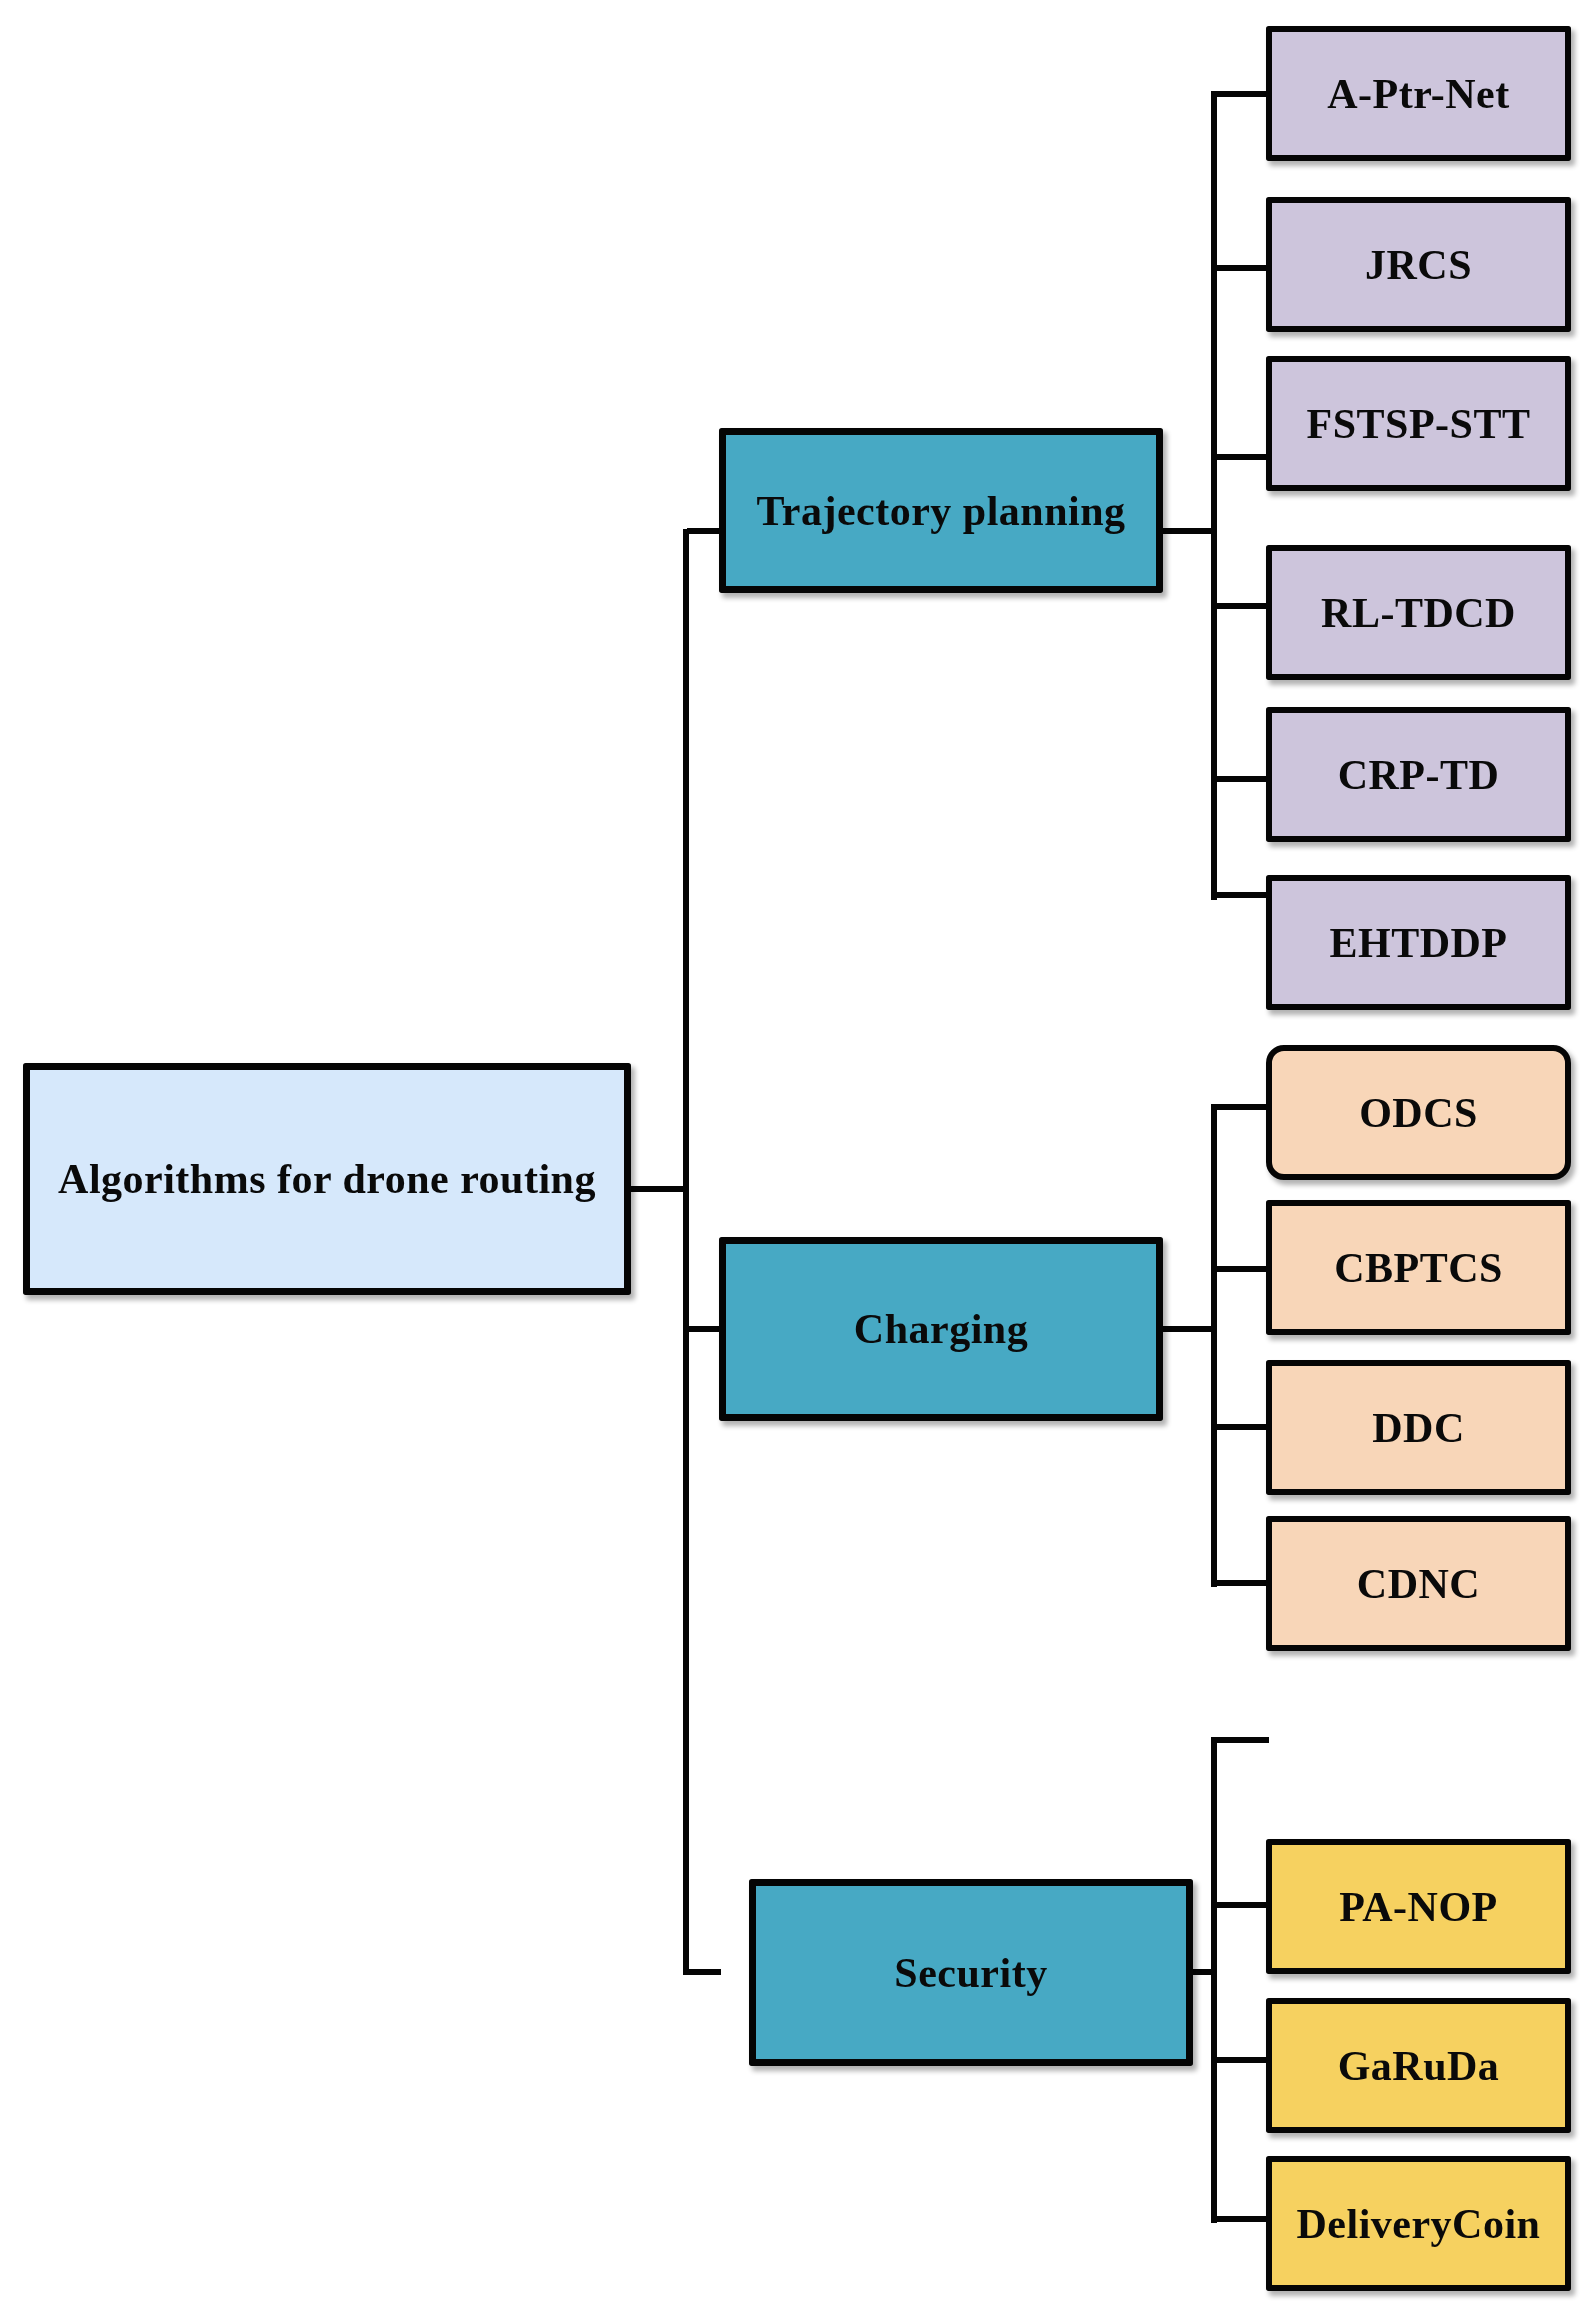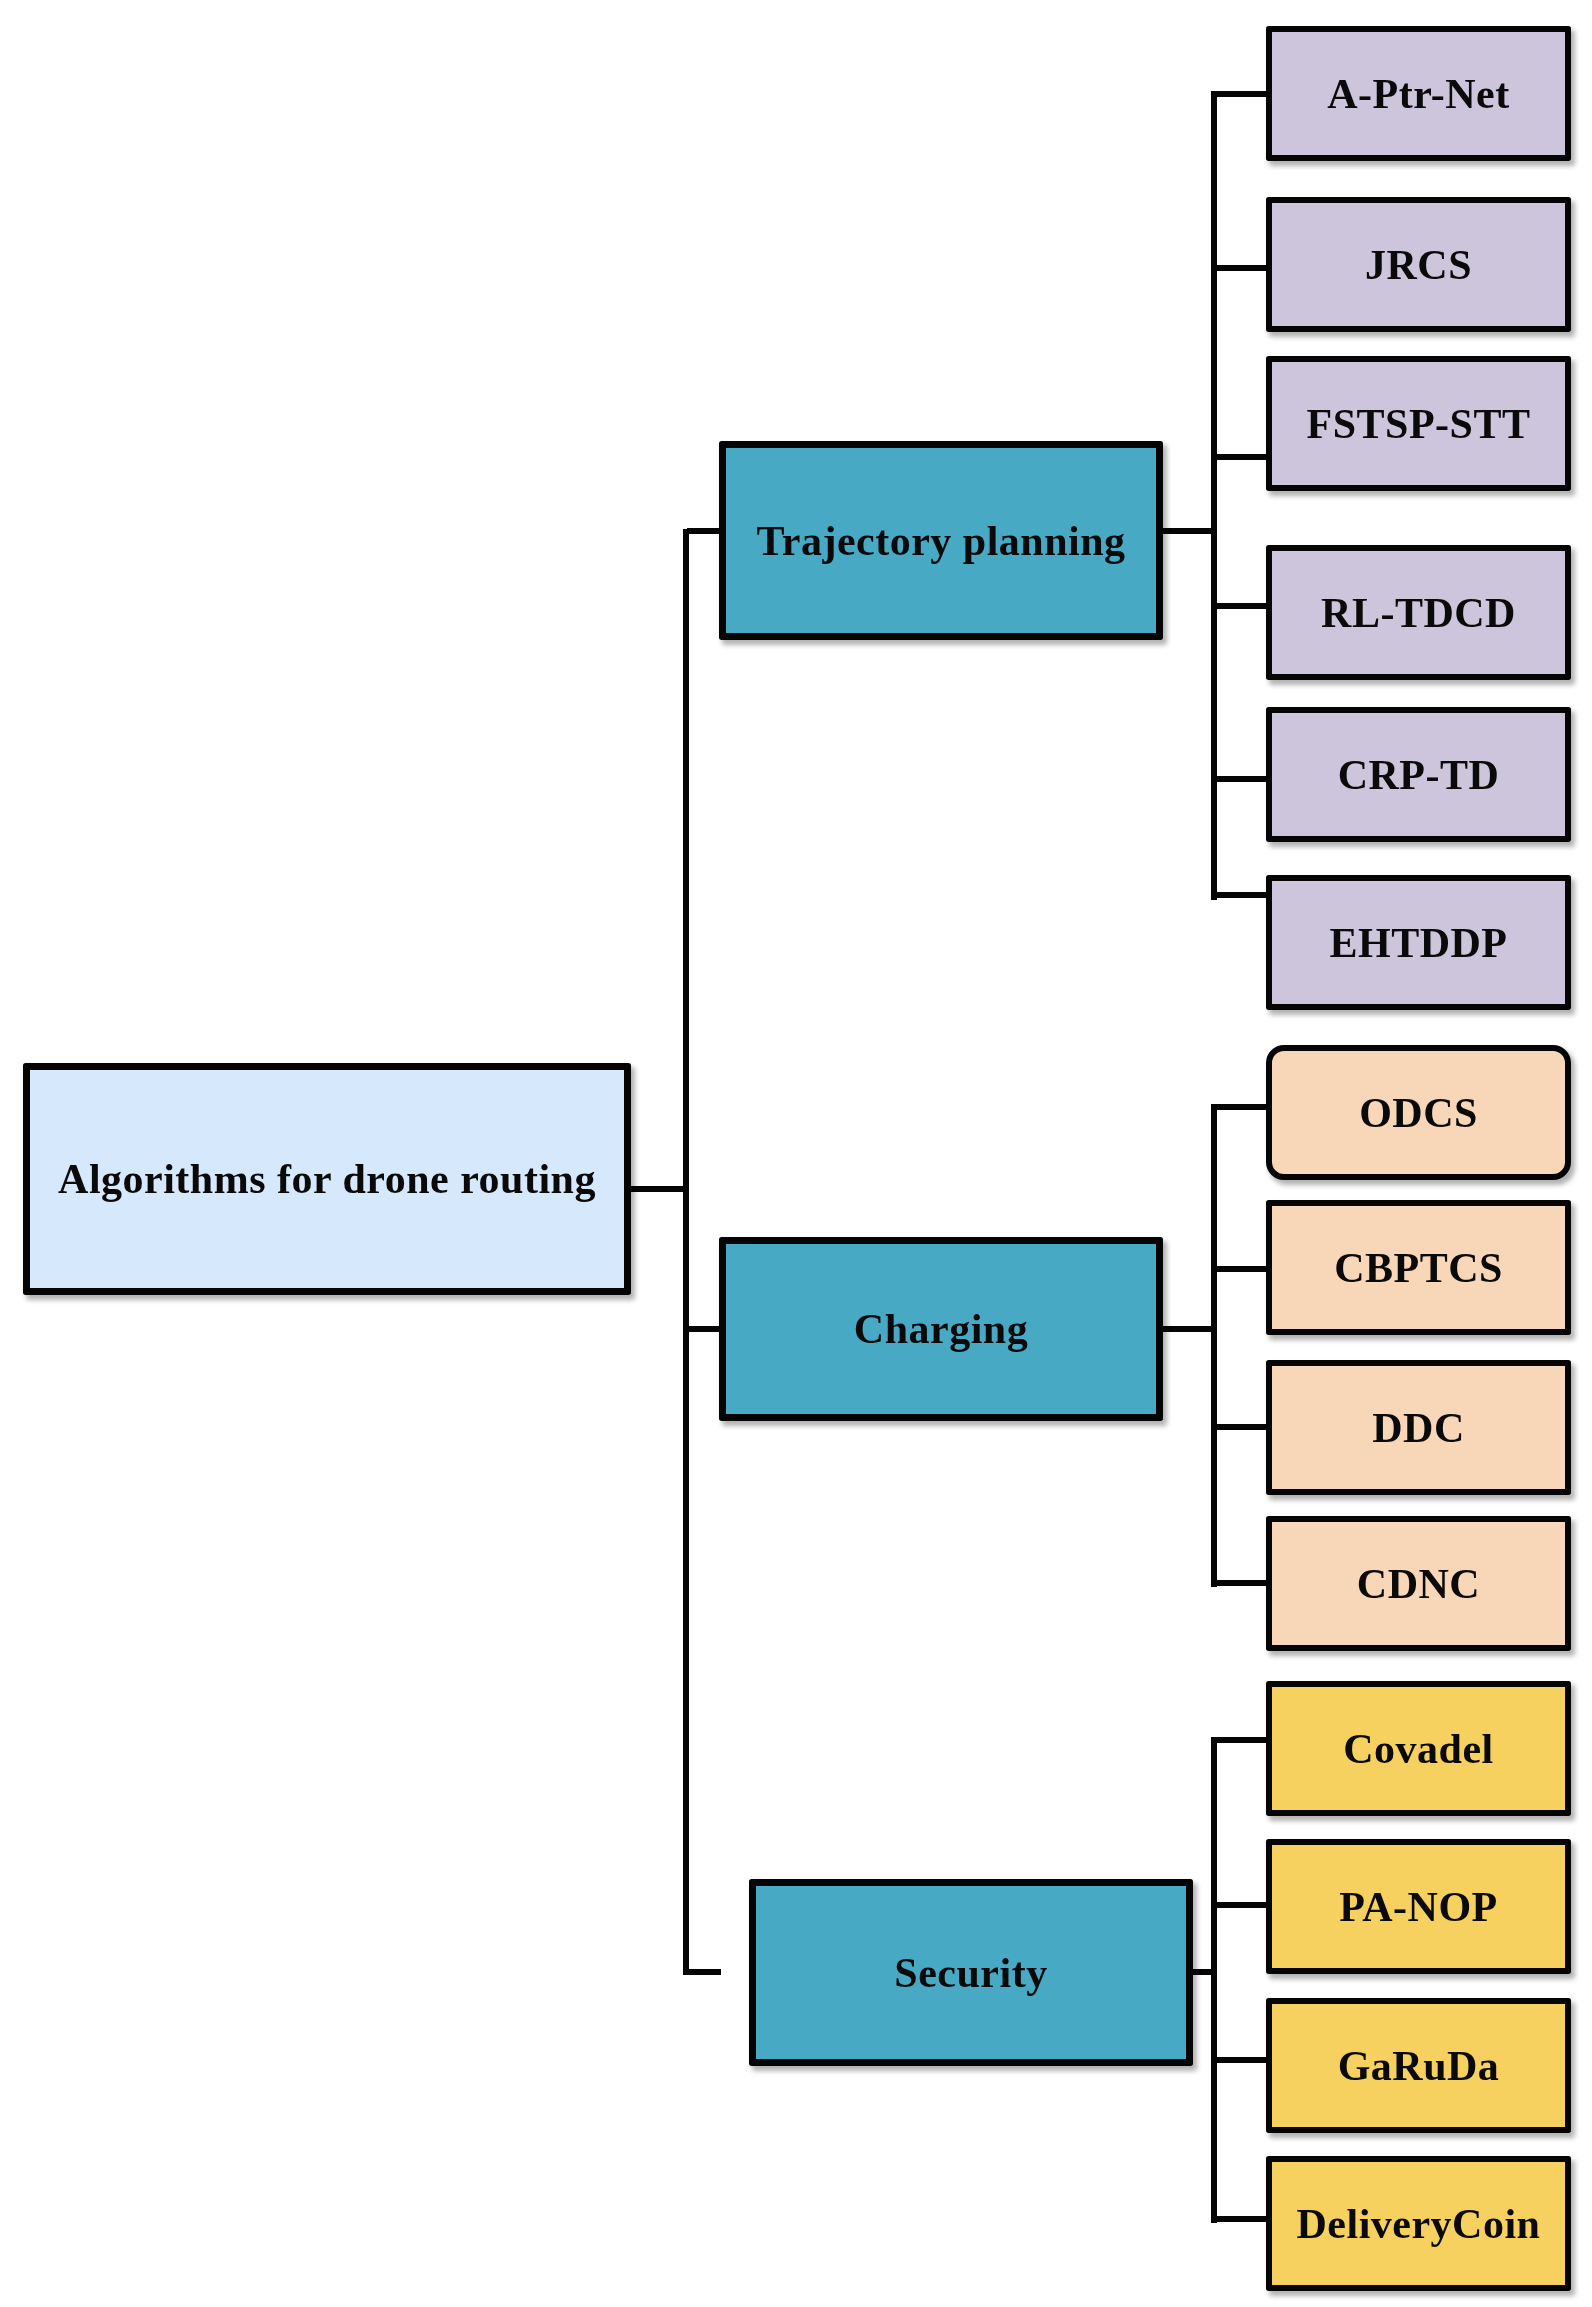--- a/index.html
+++ b/index.html
@@ -23,21 +23,21 @@
     font-size: 42px;
     color: #0a0a0a;
     text-align: center;
     box-shadow: 3.3px 4.4px 5px rgba(0,0,0,0.30);
     letter-spacing: 0.5px;
   }
   .node.root   { left: 23px;   top: 1063px; width: 608px; height: 232px; border-width: 7.7px; }
   .node.branch { left: 719px; width: 444px; }
   .node.leaf   { left: 1266px; width: 305px; height: 135px; border-width: 6.6px; }
 
-  .branch.b0 { top: 441px;  height: 199px; }
+  .branch.b0 { top: 428px;  height: 165px; }
   .branch.b1 { top: 1237px; height: 184px; }
   .branch.b2 { top: 1879px; height: 187px; }
 
   
   .leaf.g0.i0 { top: 26px; }
   .leaf.g0.i1 { top: 197px; }
   .leaf.g0.i2 { top: 356px; }
   .leaf.g0.i3 { top: 537px; margin-top: 8px; }
   .leaf.g0.i4 { top: 707px; }
   .leaf.g0.i5 { top: 875px; }
@@ -134,19 +134,18 @@
   <div class="node leaf g0 i2" style="background: rgb(205, 197, 220);">FSTSP-STT</div>
   <div class="node leaf g0 i3" style="background: rgb(205, 197, 220);">RL-TDCD</div>
   <div class="node leaf g0 i4" style="background: rgb(205, 197, 220);">CRP-TD</div>
   <div class="node leaf g0 i5" style="background: rgb(205, 197, 220);">EHTDDP</div>
 
   <div class="node leaf g1 i0" style="background: rgb(248, 214, 184);">ODCS</div>
   <div class="node leaf g1 i1" style="background: rgb(248, 214, 184);">CBPTCS</div>
   <div class="node leaf g1 i2" style="background: rgb(248, 214, 184);">DDC</div>
   <div class="node leaf g1 i3" style="background: rgb(248, 214, 184);">CDNC</div>
 
-  <div class="node leaf g2 i0" style="background: rgb(246, 209, 96);">Covadel</div>
   <div class="node leaf g2 i1" style="background: rgb(246, 209, 96);">PA-NOP</div>
   <div class="node leaf g2 i2" style="background: rgb(246, 209, 96);">GaRuDa</div>
   <div class="node leaf g2 i3" style="background: rgb(246, 209, 96);">DeliveryCoin</div>
 
 </div>
 
 
 </body></html>

